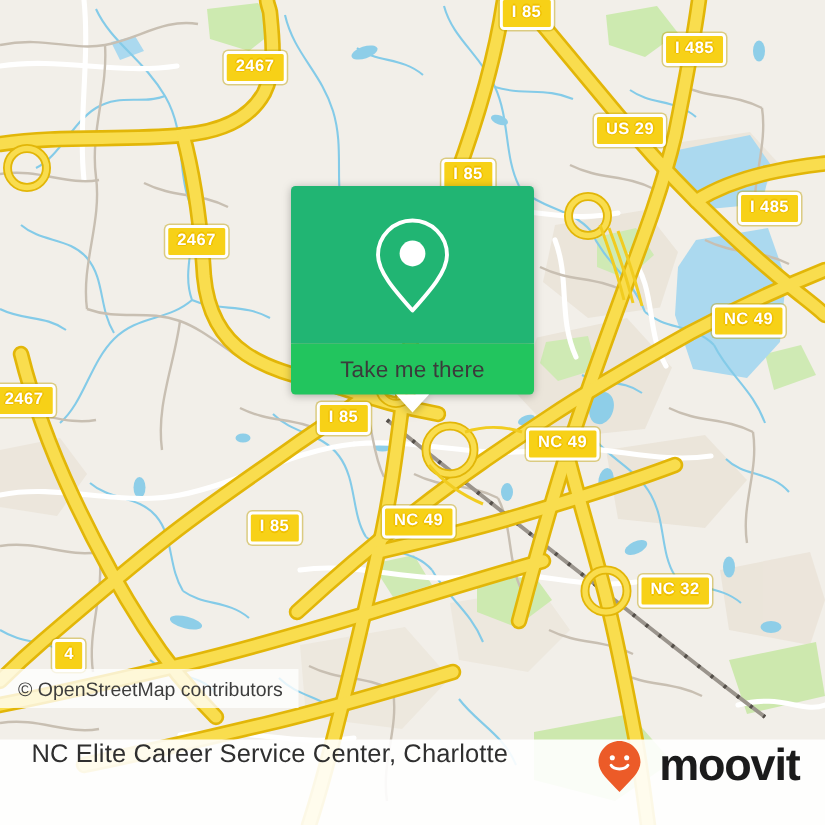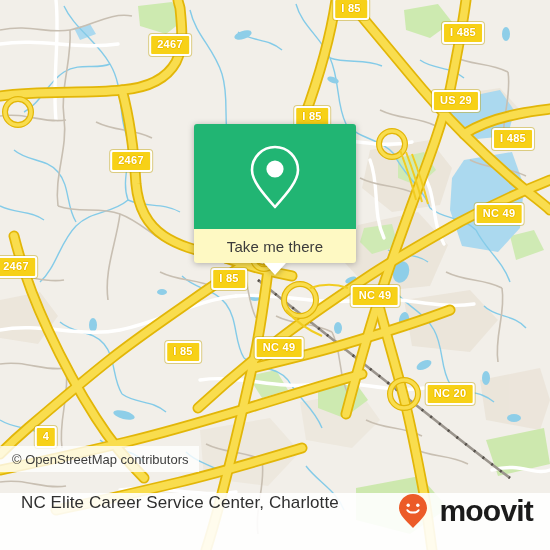--- a/index.html
+++ b/index.html
@@ -57,21 +57,21 @@
     height: 105px;
     background: #21b573;
     border-radius: 3px 3px 0 0;
     display: flex;
     align-items: center;
     justify-content: center;
   }
   #popup-green svg { display:block; }
   #popup-white {
     height: 34px;
-    background: #fef9c3;
+    background: #22c55e;
     border-radius: 0 0 3px 3px;
     display: flex;
     align-items: center;
     justify-content: center;
     position: relative;
   }
   #popup-label {
     color: #3b3b3b;
     font-size: 15px;
     letter-spacing: 0.1px;
@@ -340,31 +340,31 @@
         <path d="M406,152 C412,168 418,186 422,202"></path>
         <path d="M412,154 C418,170 424,188 428,204"></path>
         <path d="M286,310 C296,322 308,330 322,336"></path>
         <path d="M310,288 C322,284 336,284 348,288"></path>
       </g>
     </svg>
 
     <div class="shield" style="left:351px; top:9px;">I 85</div>
     <div class="shield" style="left:463px; top:33px;">I 485</div>
     <div class="shield" style="left:170px; top:45px;">2467</div>
-    <div class="shield" style="left:420px; top:101px;margin-left:36px;">US 29</div>
+    <div class="shield" style="left:420px; top:87px;">US 29</div>
     <div class="shield" style="left:312px; top:117px;">I 85</div>
     <div class="shield" style="left:131px; top:161px;">2467</div>
     <div class="shield" style="left:513px; top:139px;">I 485</div>
     <div class="shield" style="left:499px; top:214px;">NC 49</div>
     <div class="shield" style="left:16px;  top:267px;">2467</div>
     <div class="shield" style="left:229px; top:279px;">I 85</div>
     <div class="shield" style="left:375px; top:296px;">NC 49</div>
     <div class="shield" style="left:183px; top:352px;">I 85</div>
     <div class="shield" style="left:279px; top:348px;">NC 49</div>
-    <div class="shield" style="left:450px; top:394px;">NC 20</div>
+    <div class="shield" style="left:450px; top:394px;">NC 32</div>
     <div class="shield" style="left:46px;  top:437px;">4</div>
   </div>
 
   <div id="popup">
     <div id="popup-green">
       <svg width="56" height="68" viewBox="0 0 56 68">
         <path d="M28 4 C15.3 4 5 14.3 5 27 C5 38 16 50.5 28 64 C40 50.5 51 38 51 27 C51 14.3 40.7 4 28 4 Z" fill="none" stroke="#ffffff" stroke-width="2.6" stroke-linejoin="round"></path>
         <circle cx="28" cy="26" r="8.6" fill="#ffffff"></circle>
       </svg>
     </div>

